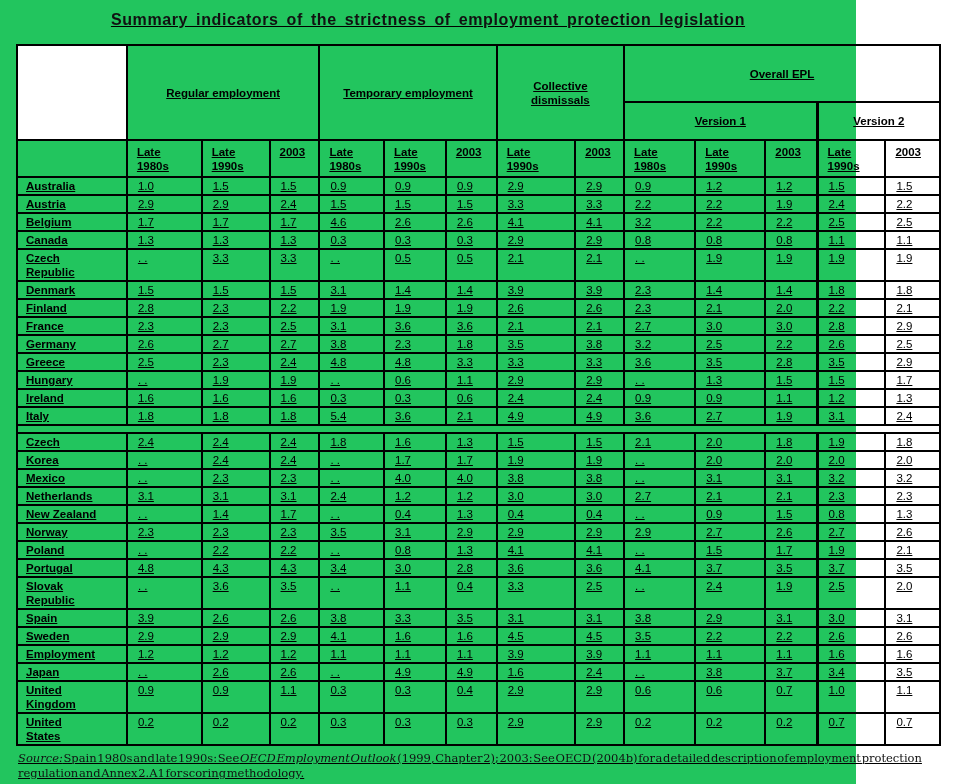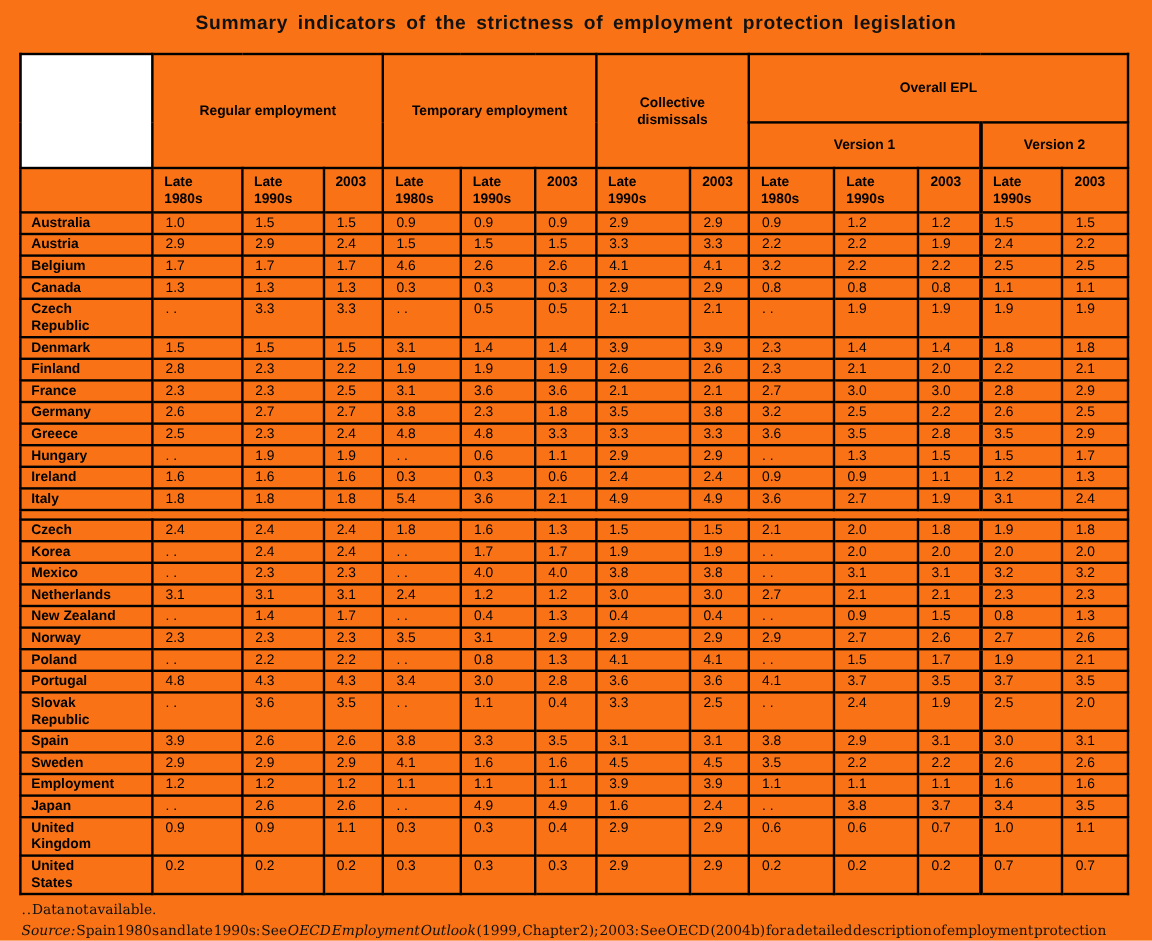--- a/index.html
+++ b/index.html
@@ -7,23 +7,24 @@
     padding: 0;
     background: #ffffff;
     width: 960px;
     height: 784px;
     font-family: "Liberation Sans", sans-serif;
     color: #000;
     overflow: hidden;
   }
   .page {
     position: relative;
-    width: 960px;
+    width: 856px;
     height: 784px;
-    background: #f97316;
+    background: #22c55e;
+    text-decoration: underline;
   }
   .title {
     margin: 0;
     padding-top: 11px;
     text-align: center;
     font-size: 16px;
     font-weight: bold;
     letter-spacing: 0.6px;
     word-spacing: 3px;
     color: #111;
@@ -605,17 +606,16 @@
           <td class="val">0.2</td>
           <td class="val">0.2</td>
           <td class="val">0.2</td>
           <td class="val v2sep">0.7</td>
           <td class="val">0.7</td>
         </tr>
       </tbody>
   </table>
 
   <div class="footnotes">
-    <p class="dots-note">. . Data not available.</p>
     <p class="src"><span class="it">Source:</span><span> Spain 1980s and late 1990s: See </span><span class="it">OECD Employment Outlook</span><span> (1999, Chapter 2); 2003: See OECD (2004b) for a detailed description of employment protection regulation and Annex 2.A1 for scoring methodology.</span></p>
   </div>
 
 </div>
 
 </body></html>

